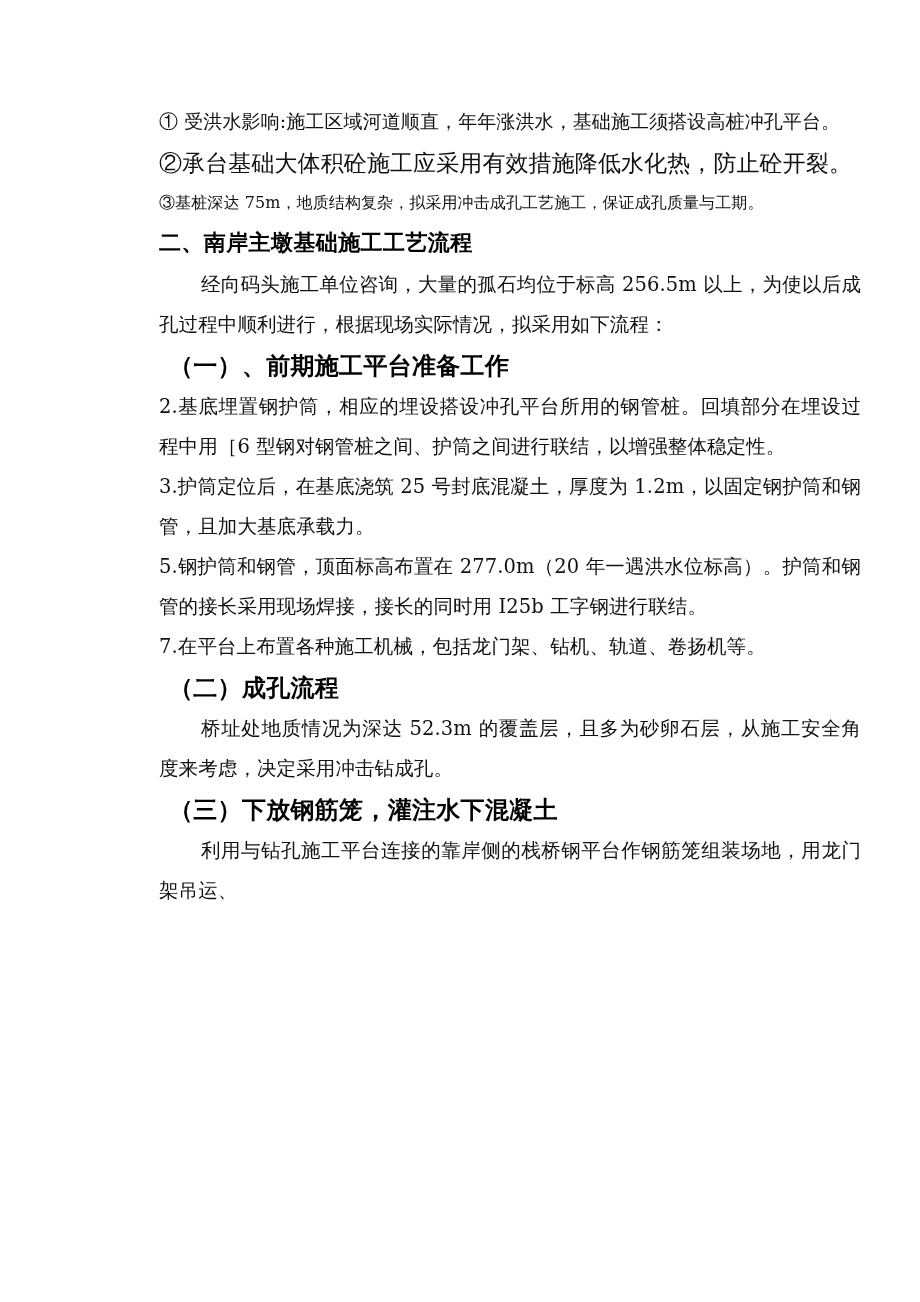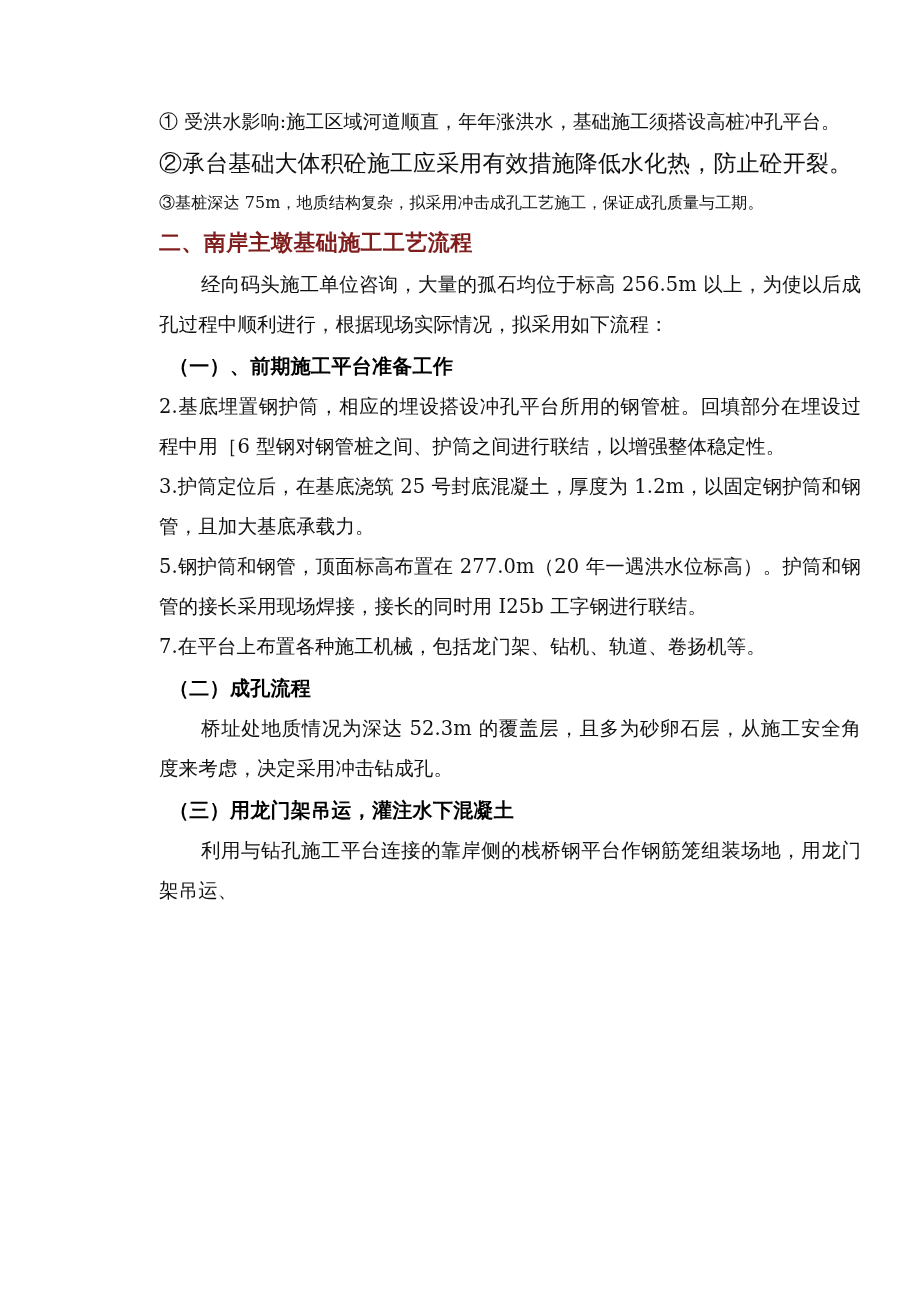--- a/index.html
+++ b/index.html
@@ -53,25 +53,25 @@
     line-height: 43px;
   }
   
   .h-main {
     font-family: "DejaVu Sans", "Liberation Sans", sans-serif;
     font-size: 22px;
     font-weight: bold;
     line-height: 44px;
     margin: 0;
     letter-spacing: 0.4px;
-    color: #7f1d1d;
+    color: #000000;
   }
   .h-sub {
     font-family: "DejaVu Sans", "Liberation Sans", sans-serif;
-    font-size: 20px;
+    font-size: 24px;
     font-weight: bold;
     line-height: 42px;
     margin: 0;
     letter-spacing: 0.3px;
     color: #000;
     text-indent: 10px;
   }
   .indent-first { text-indent: 42px; }
 </style>
 </head>
@@ -94,18 +94,18 @@
 
     <p class="p">2.基底埋置钢护筒，相应的埋设搭设冲孔平台所用的钢管桩。回填部分在埋设过程中用［6 型钢对钢管桩之间、护筒之间进行联结，以增强整体稳定性。</p>
     <p class="p">3.护筒定位后，在基底浇筑 25 号封底混凝土，厚度为 1.2m，以固定钢护筒和钢管，且加大基底承载力。</p>
     <p class="p">5.钢护筒和钢管，顶面标高布置在 277.0m（20 年一遇洪水位标高）。护筒和钢管的接长采用现场焊接，接长的同时用 I25b 工字钢进行联结。</p>
     <p class="p">7.在平台上布置各种施工机械，包括龙门架、钻机、轨道、卷扬机等。</p>
 
     <h3 class="h-sub">（二）成孔流程</h3>
 
     <p class="p indent-first">桥址处地质情况为深达 52.3m 的覆盖层，且多为砂卵石层，从施工安全角度来考虑，决定采用冲击钻成孔。</p>
 
-    <h3 class="h-sub">（三）用龙门架吊运，灌注水下混凝土</h3>
+    <h3 class="h-sub">（三）下放钢筋笼，灌注水下混凝土</h3>
 
     <p class="p indent-first">利用与钻孔施工平台连接的靠岸侧的栈桥钢平台作钢筋笼组装场地，用龙门架吊运、</p>
 
   </div>
 </div>
 
 </body></html>

